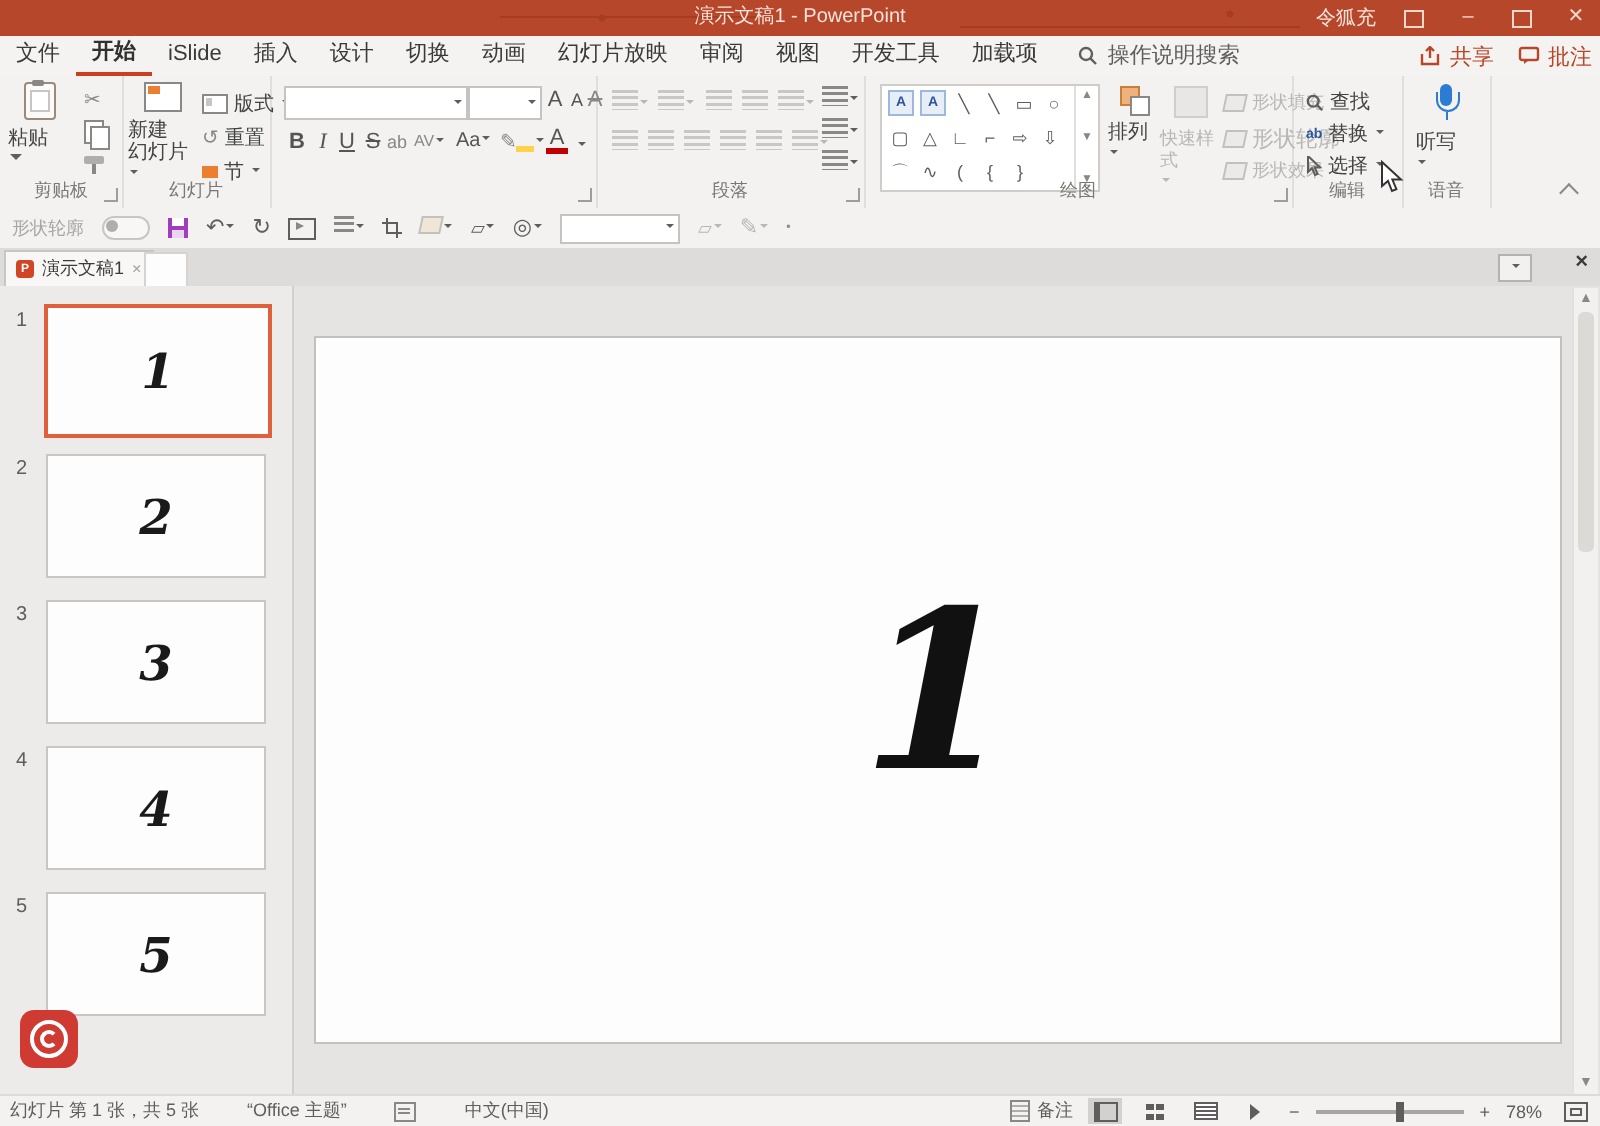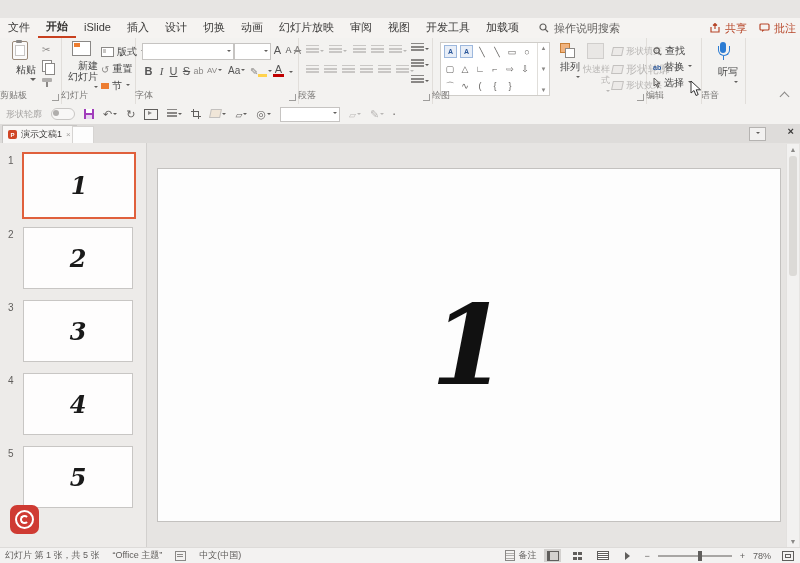--- a/index.html
+++ b/index.html
@@ -24,23 +24,23 @@
   .tabrow{position:absolute;left:0;top:18px;right:0;height:20px;background:#f5f3f1;display:flex;align-items:stretch;}
   .mtab{padding:0 8px;line-height:19px;font-size:11px;color:#3b3a39;cursor:pointer;white-space:nowrap;}
   .mtab.active{color:#33312f;font-weight:bold;border-bottom:2px solid #c8401f;line-height:17px;}
   .tab-search{display:flex;align-items:center;gap:5px;margin-left:12px;color:#605e5c;line-height:20px;}
   .share-area{position:absolute;right:4px;top:18px;height:20px;display:flex;align-items:center;gap:12px;}
   .redbtn{display:flex;align-items:center;gap:4px;color:#b7472a;font-size:11px;cursor:pointer;}
 
   
   .ribbon{position:absolute;left:0;top:38px;right:0;height:66px;background:#f3f2f0;border-bottom:1px solid #d8d5d2;}
   .grp{position:absolute;top:0;bottom:0;border-right:1px solid #e1deda;}
-  .grp-label{position:absolute;bottom:2px;left:0;right:0;font-size:9px;color:#7a7876;}
+  .grp-label{position:absolute;bottom:2px;left:0;right:0;text-align:center;font-size:9px;color:#7a7876;}
   .launcher{position:absolute;right:2px;bottom:3px;width:6px;height:6px;border-left:1px solid #8a8886;border-top:1px solid #8a8886;transform:rotate(180deg);opacity:.8;}
-  .bigbtn{position:absolute;top:3px;text-align:right;font-size:10px;color:#444;cursor:pointer;line-height:11px;}
+  .bigbtn{position:absolute;top:3px;text-align:left;font-size:10px;color:#444;cursor:pointer;line-height:11px;}
   .dd{display:inline-block;width:0;height:0;border:3px solid transparent;border-top-color:#605e5c;margin-left:1px;vertical-align:middle;}
   .dd.sm{border-width:2.5px;}
   .dd.gray{border-top-color:#b9b7b5;}
   .smallrow{position:absolute;font-size:10px;color:#444;display:flex;align-items:center;gap:3px;cursor:pointer;white-space:nowrap;}
   .gicon{color:#8a8886;font-size:10px;}
   .grayed{color:#b9b7b5 !important;}
 
   .ic-clipboard{width:14px;height:17px;border:1px solid #9a8a7a;border-radius:2px;background:#fbfaf9;position:relative;margin:0 auto;}
   .ic-clipboard::before{content:"";position:absolute;left:3px;top:-2px;width:6px;height:3px;background:#8a8886;border-radius:1px;}
   .ic-clipboard::after{content:"";position:absolute;left:2px;top:3px;width:8px;height:9px;background:#fff;border:1px solid #c8c6c4;}
@@ -125,21 +125,21 @@
   .logo-sub{font-size:5.5px;color:#cf3b33;letter-spacing:1.6px;}
 
   .canvas{position:absolute;left:147px;top:0;right:0;bottom:0;background:#e6e4e2;}
   .slide{position:absolute;left:10px;top:25px;width:622px;height:352px;background:#fdfdfd;border:1px solid #c3c1bf;display:flex;align-items:center;justify-content:center;}
   .slide-num{font-family:"DejaVu Serif",serif;font-weight:bold;font-style:italic;font-size:110px;color:#111;}
   .vscroll{position:absolute;right:1px;top:1px;bottom:1px;width:12px;background:#f2f1f0;border-left:1px solid #e3e1df;display:flex;flex-direction:column;align-items:center;font-size:7px;color:#8a8886;}
   .vthumb{width:8px;flex:0 0 120px;background:#dcdad7;border-radius:3px;margin-top:3px;}
 
   
   .statusbar{position:absolute;left:0;bottom:0;right:0;height:15px;background:#f3f2f1;border-top:1px solid #dddbd9;font-size:9px;color:#605e5c;}
-  .sb-left{position:absolute;left:5px;top:0;height:15px;display:flex;align-items:center;gap:13px;}
+  .sb-left{position:absolute;left:5px;top:0;height:15px;display:flex;align-items:center;gap:24px;}
   .sb-right{position:absolute;right:4px;top:0;height:15px;display:flex;align-items:center;gap:8px;}
   .sb-item{cursor:pointer;display:flex;align-items:center;gap:3px;white-space:nowrap;}
   .ic-spell{width:9px;height:8px;border:1px solid #8a8886;position:relative;display:inline-block;}
   .ic-spell::after{content:"";position:absolute;left:1px;top:2px;width:6px;height:1px;background:#8a8886;box-shadow:0 2px 0 #8a8886;}
   .viewbtn{width:17px;height:13px;display:flex;align-items:center;justify-content:center;cursor:pointer;font-size:9px;color:#605e5c;}
   .viewbtn.sel{background:#d3d1cf;}
   .ic-normal{width:10px;height:8px;border:1px solid #605e5c;position:relative;}
   .ic-normal::before{content:"";position:absolute;left:0;top:0;width:2px;height:100%;background:#605e5c;}
   .ic-sorter{width:9px;height:8px;background:
       linear-gradient(#605e5c,#605e5c) 0 0/4px 3px no-repeat,
@@ -154,20 +154,30 @@
   .ic-fit::after{content:"";position:absolute;left:2px;top:2px;width:4px;height:2px;border:1px solid #605e5c;}
   .ic-note{width:8px;height:9px;border:1px solid #8a8886;background:repeating-linear-gradient(#f3f2f1 0 1.5px,#b0aeac 1.5px 2.5px);}
 
   .cursor{position:absolute;left:690px;top:80px;z-index:50;pointer-events:none;}
 </style>
 </head>
 <body>
 
 <div class="app">
 
+  <div class="titlebar">
+    <div class="tb-title">演示文稿1 - PowerPoint</div>
+    <div class="tb-right">
+      <span class="tb-user">令狐充</span>
+      <span class="win-box"></span>
+      <span class="win-glyph">–</span>
+      <span class="win-box"></span>
+      <span class="win-glyph">✕</span>
+    </div>
+  </div>
 
   <div class="tabrow">
     <span class="mtab">文件</span>
     <span class="mtab active">开始</span>
     <span class="mtab">iSlide</span>
     <span class="mtab">插入</span>
     <span class="mtab">设计</span>
     <span class="mtab">切换</span>
     <span class="mtab">动画</span>
     <span class="mtab">幻灯片放映</span>
@@ -260,21 +270,20 @@
       <span class="fbtn s abs" style="left:46px;top:27px">S</span>
       <span class="fbtn abs" style="left:58px;top:28px;font-size:9px;color:#8a8886">ab</span>
       <span class="abs" style="left:72px;top:28px;font-size:8px;color:#8a8886"><span>AV</span><span class="dd sm"></span></span>
       <span class="abs" style="left:93px;top:27px;font-size:10px;color:#555"><span>Aa</span><span class="dd sm"></span></span>
       <span class="abs" style="left:115px;top:27px"><span style="font-size:10px;color:#8a8886">✎</span><span class="colorbar" style="background:#ffd24c"></span><span class="dd sm"></span></span>
       <span class="abs" style="left:138px;top:26px">
           <span class="fbtn" style="display:block;line-height:10px">A</span>
           <span class="colorbar" style="background:#c00000;display:block;width:11px"></span>
         </span>
       <span class="dd sm abs" style="left:153px;top:33px"></span>
-      <div class="grp-label">字体</div>
       <span class="launcher"></span>
     </div>
 
     <div class="grp" style="left:298px;width:134px">
       <span class="abs" style="left:8px;top:7px"><span class="lines"></span><span class="dd sm gray"></span></span>
       <span class="abs" style="left:31px;top:7px"><span class="lines"></span><span class="dd sm gray"></span></span>
       <span class="abs" style="left:55px;top:7px"><span class="lines"></span></span>
       <span class="abs" style="left:73px;top:7px"><span class="lines"></span></span>
       <span class="abs" style="left:91px;top:7px"><span class="lines"></span><span class="dd sm gray"></span></span>
       <span class="abs" style="left:113px;top:5px"><span class="lines dark"></span><span class="dd sm"></span></span>

